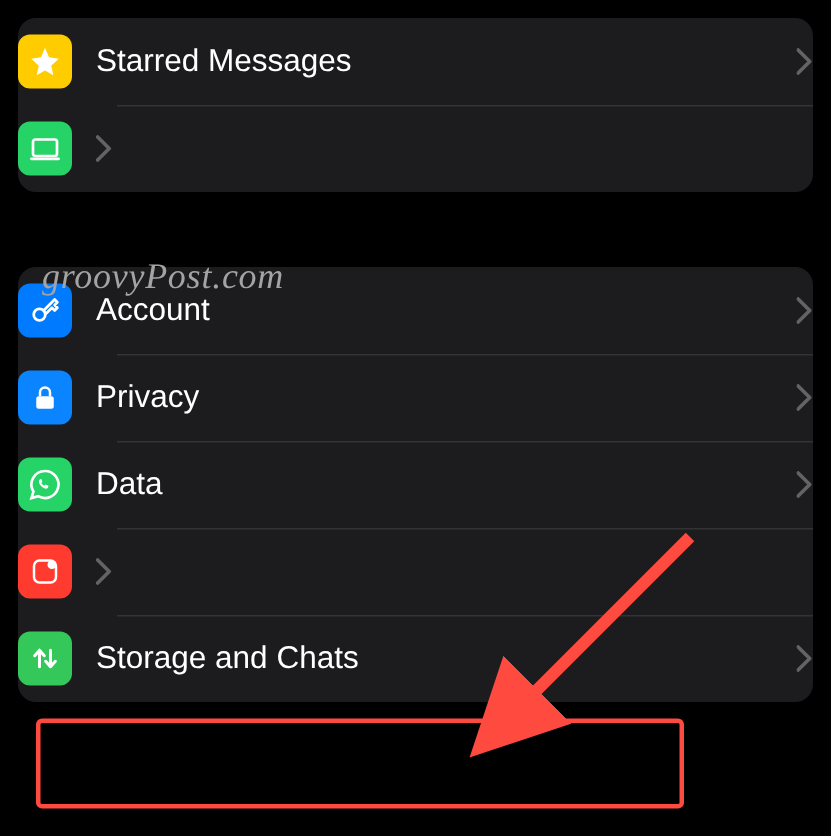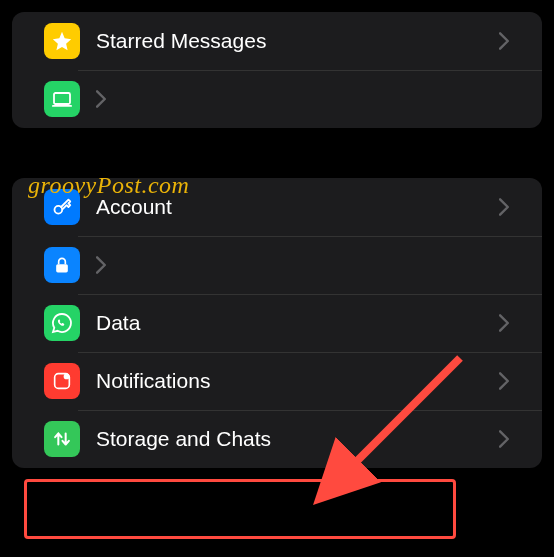--- a/index.html
+++ b/index.html
@@ -14,21 +14,21 @@
     .section {
       background: #1c1c1e;
       border-radius: 12px;
       overflow: hidden;
       margin-bottom: 50px;
     }
     .section:last-of-type { margin-bottom: 0; }
     .row {
       display: flex;
       align-items: center;
-      padding: 11px 32px;
+      padding: 11px 0;
       position: relative;
       cursor: pointer;
     }
     .row + .row::before {
       content: "";
       position: absolute;
       left: 66px;
       right: 0;
       top: 0;
       height: 1px;
@@ -51,21 +51,21 @@
       font-weight: 400;
     }
     .chevron {
       color: #636366;
       flex-shrink: 0;
     }
     .watermark {
       position: absolute;
       left: 28px;
       top: 172px;
-      color: #eab308;
+      color: #a3a3a3;
       font-family: Georgia, 'Times New Roman', serif;
       font-size: 24px;
       font-style: italic;
       letter-spacing: 0.5px;
       pointer-events: none;
     }
     .highlight-box {
       position: absolute;
       border: 3px solid #ff4a3f;
       border-radius: 4px;
@@ -129,20 +129,21 @@
         <path d="M1 1l7 7-7 7" stroke="#636366" stroke-width="2.2" stroke-linecap="round" stroke-linejoin="round"></path>
       </svg>
   </div>
   <div class="row">
     <div class="icon-wrap bg-blue2">
       <svg width="20" height="22" viewBox="0 0 24 24" fill="#fff">
           <rect x="5" y="11" width="14" height="10" rx="2"></rect>
           <path d="M8 11V8a4 4 0 018 0v3" fill="none" stroke="#fff" stroke-width="2"></path>
         </svg>
     </div>
+    <span class="row-label">Privacy</span>
     <svg class="chevron" width="11" height="18" viewBox="0 0 10 16" fill="none">
         <path d="M1 1l7 7-7 7" stroke="#636366" stroke-width="2.2" stroke-linecap="round" stroke-linejoin="round"></path>
       </svg>
   </div>
   <div class="row">
     <div class="icon-wrap bg-green">
       <svg width="24" height="24" viewBox="0 0 24 24" fill="#fff">
           <path d="M12 3a9 9 0 00-7.7 13.7L3 21l4.5-1.2A9 9 0 1012 3z" fill="none" stroke="#fff" stroke-width="1.8"></path>
           <path d="M9 8.5c-.3 0-.6.2-.8.5-.5.8-.3 2.3.9 3.7 1.3 1.5 3 2.3 4.2 2 .4-.1.7-.4.8-.8l.2-.7c0-.2-.1-.4-.3-.5l-1.4-.6c-.2-.1-.4 0-.5.1l-.5.6c-.7-.3-1.5-1-2-1.7l.5-.6c.1-.1.1-.3.1-.5l-.5-1.3c-.1-.2-.3-.3-.5-.3H9z"></path>
         </svg>
@@ -152,21 +153,20 @@
         <path d="M1 1l7 7-7 7" stroke="#636366" stroke-width="2.2" stroke-linecap="round" stroke-linejoin="round"></path>
       </svg>
   </div>
   <div class="row">
     <div class="icon-wrap bg-red">
       <svg width="22" height="22" viewBox="0 0 24 24" fill="#fff">
           <rect x="4" y="4" width="16" height="16" rx="4" fill="none" stroke="#fff" stroke-width="1.8"></rect>
           <circle cx="17" cy="7" r="3.2"></circle>
         </svg>
     </div>
-    <span class="row-label">Notifications</span>
     <svg class="chevron" width="11" height="18" viewBox="0 0 10 16" fill="none">
         <path d="M1 1l7 7-7 7" stroke="#636366" stroke-width="2.2" stroke-linecap="round" stroke-linejoin="round"></path>
       </svg>
   </div>
   <div class="row">
     <div class="icon-wrap bg-green2">
       <svg width="22" height="22" viewBox="0 0 24 24" fill="none" stroke="#fff" stroke-width="2.2" stroke-linecap="round" stroke-linejoin="round">
           <path d="M8 18V6M8 6l-3.5 4M8 6l3.5 4"></path>
           <path d="M16 6v12M16 18l3.5-4M16 18l-3.5-4"></path>
         </svg>

